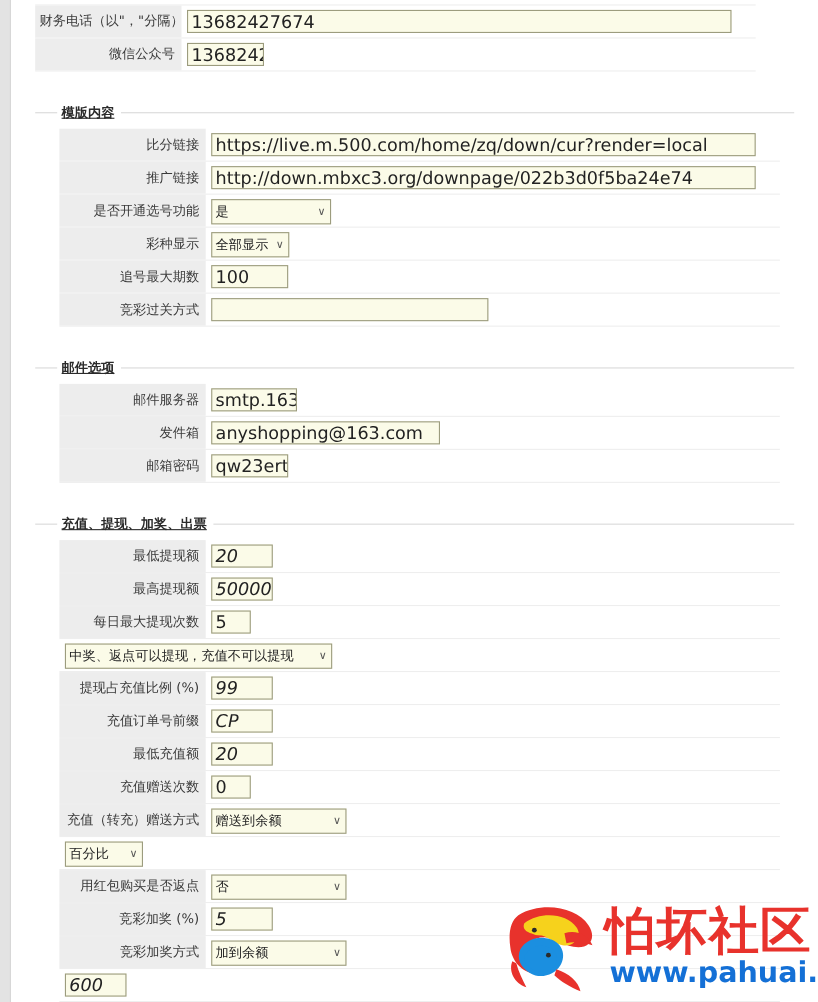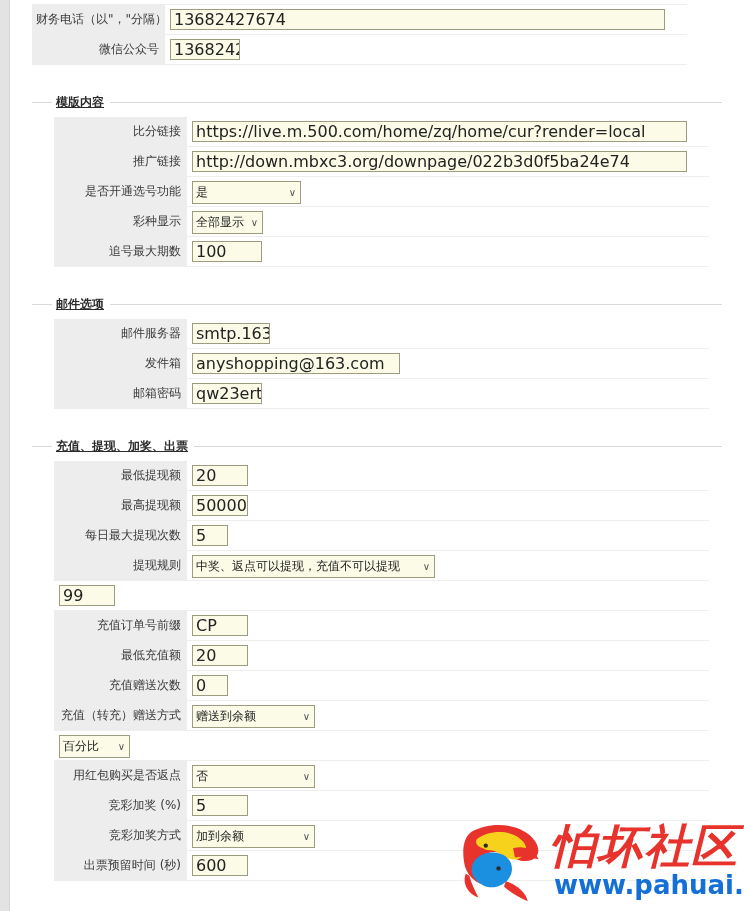--- a/index.html
+++ b/index.html
@@ -83,21 +83,21 @@
     white-space:nowrap;
     line-height:19px;
   }
   .sel .chev{
     position:absolute;right:4px;top:0;height:21px;line-height:21px;
     font-size:10px;color:#555;
   }
 
   
   .w-xxs{width:28px;}
-  .w-s{width:48px;}
+  .w-s{width:48px;font-style:italic;}
   .w-m{width:62px;}
   .w-ml{width:70px;}
   .w-l{width:200px;}
   .w-xl{width:244px;}
   .w-xxl{width:487px;}
   .w-full{width:487px;}
   .sel-w-m{width:48px;}
   .sel-w-l{width:86px;}
   .sel-w-xl{width:100px;}
   .sel-w-xxl{width:220px;}
@@ -144,21 +144,20 @@
     width:286px;height:86px;
     pointer-events:none;
   }
   .wm-text{
     position:absolute;left:92px;top:2px;
     font-size:46px;line-height:50px;font-weight:bold;
     color:#e8322c;
     letter-spacing:1px;
     font-family:"DejaVu Sans","Liberation Sans",sans-serif;
     white-space:nowrap;
-    font-style:italic;
   }
   .wm-url{
     position:absolute;left:96px;top:52px;
     font-size:26px;line-height:28px;font-weight:bold;
     color:#1470d6;
     letter-spacing:0px;
     font-family:"DejaVu Sans","Liberation Sans",sans-serif;
     white-space:nowrap;
   }
   .wm-logo{position:absolute;left:0px;top:2px;width:92px;height:82px;}
@@ -183,37 +182,41 @@
       </div>
     <div class="section-spacer"></div>
   </div>
 
   <div id="sections-host">
       <div class="section">
         <div class="section-head"><div class="line"></div><div class="legend">模版内容</div></div>
         <div class="section-body">
           <div class="row">
             <div class="lbl">比分链接</div>
-            <div class="ctl"><div class="inp w-full">https://live.m.500.com/home/zq/home/cur?render=local</div></div>
+            <div class="ctl"><div class="inp w-full">https://live.m.500.com/home/zq/down/cur?render=local</div></div>
           </div>
           <div class="row">
             <div class="lbl">推广链接</div>
             <div class="ctl"><div class="inp w-full">http://down.mbxc3.org/downpage/022b3d0f5ba24e74</div></div>
           </div>
           <div class="row">
             <div class="lbl">是否开通选号功能</div>
             <div class="ctl"><div class="sel sel-w-l"><span>是</span><span class="chev">∨</span></div></div>
           </div>
           <div class="row">
             <div class="lbl">彩种显示</div>
             <div class="ctl"><div class="sel sel-w-m"><span>全部显示</span><span class="chev">∨</span></div></div>
           </div>
           <div class="row">
             <div class="lbl">追号最大期数</div>
             <div class="ctl"><div class="inp w-m">100</div></div>
+          </div>
+          <div class="row">
+            <div class="lbl">竞彩过关方式</div>
+            <div class="ctl"><div class="inp w-xl"></div></div>
           </div>
         </div>
         <div class="section-spacer"></div>
       </div>
       <div class="section">
         <div class="section-head"><div class="line"></div><div class="legend">邮件选项</div></div>
         <div class="section-body">
           <div class="row">
             <div class="lbl">邮件服务器</div>
             <div class="ctl"><div class="inp w-ml">smtp.163.com</div></div>
@@ -238,24 +241,24 @@
           </div>
           <div class="row">
             <div class="lbl">最高提现额</div>
             <div class="ctl"><div class="inp w-s">50000</div></div>
           </div>
           <div class="row">
             <div class="lbl">每日最大提现次数</div>
             <div class="ctl"><div class="inp w-xxs">5</div></div>
           </div>
           <div class="row">
-            <div class="lbl">提现规则</div>
             <div class="ctl"><div class="sel sel-w-xxl"><span>中奖、返点可以提现，充值不可以提现</span><span class="chev">∨</span></div></div>
           </div>
           <div class="row">
+            <div class="lbl">提现占充值比例 (%)</div>
             <div class="ctl"><div class="inp w-s">99</div></div>
           </div>
           <div class="row">
             <div class="lbl">充值订单号前缀</div>
             <div class="ctl"><div class="inp w-s">CP</div></div>
           </div>
           <div class="row">
             <div class="lbl">最低充值额</div>
             <div class="ctl"><div class="inp w-s">20</div></div>
           </div>
@@ -276,21 +279,20 @@
           </div>
           <div class="row">
             <div class="lbl">竞彩加奖 (%)</div>
             <div class="ctl"><div class="inp w-s">5</div></div>
           </div>
           <div class="row">
             <div class="lbl">竞彩加奖方式</div>
             <div class="ctl"><div class="sel sel-w-xl"><span>加到余额</span><span class="chev">∨</span></div></div>
           </div>
           <div class="row">
-            <div class="lbl">出票预留时间 (秒)</div>
             <div class="ctl"><div class="inp w-s">600</div></div>
           </div>
         </div>
       </div>
     </div>
 
   <div class="watermark">
     <svg class="wm-logo" viewBox="0 0 100 90">
       <path d="M14 12 C38 -2 72 4 84 22 C92 34 86 44 74 44 C60 44 52 34 40 34 C28 34 20 42 20 52 C20 62 28 70 40 70 C24 74 8 62 6 44 C4 30 6 18 14 12 Z" fill="#e8322c"></path>
       <path d="M24 18 C42 10 64 14 70 28 C74 37 68 44 58 42 C48 40 44 32 34 32 C26 32 22 25 24 18 Z" fill="#f6d21c"></path>

